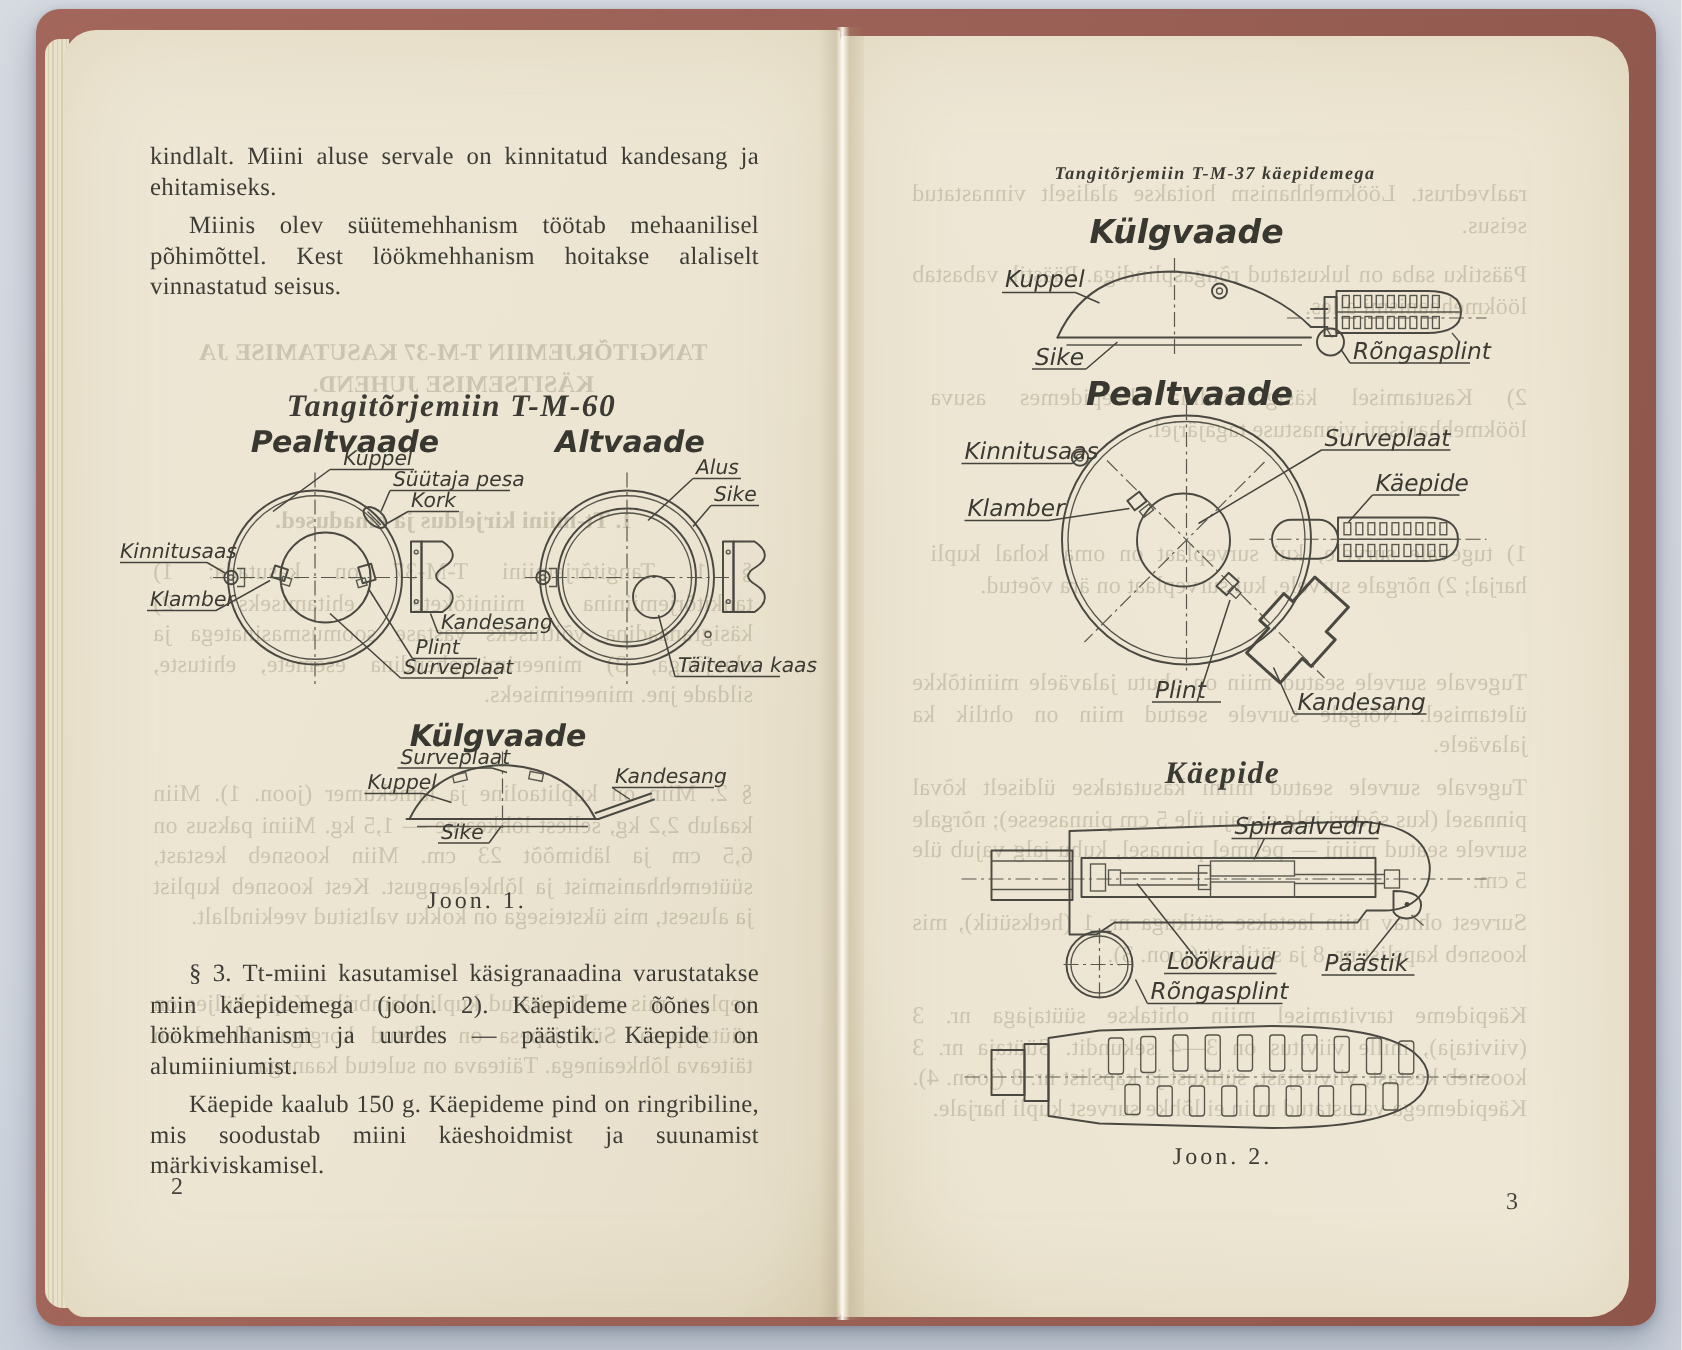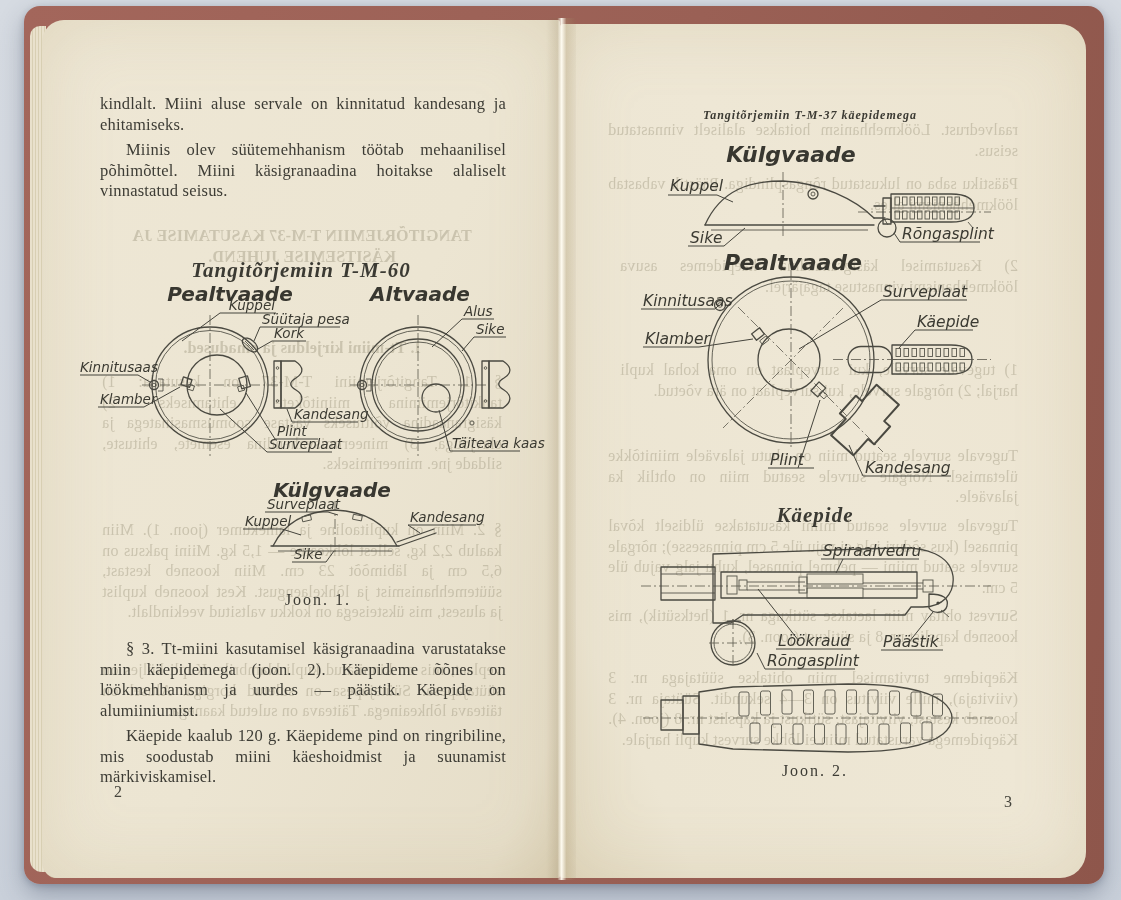--- a/index.html
+++ b/index.html
@@ -87,21 +87,21 @@
   <div class="page page-left">
 
     <div class="ghost center" style="left:70px;top:206px;width:380px;">TANGITÕRJEMIIN T-M-37 KASUTAMISE JA KÄSITSEMISE JUHEND.</div>
     <div class="ghost center" style="left:70px;top:318px;width:380px;">I. Tt-miini kirjeldus ja omadused.</div>
     <div class="ghost" style="left:60px;top:352px;width:400px;">§ 1. Tangitõrjemiini T-M-37 on kasutada: 1) tankitõrjemiinina miinitõkete ehitamiseks; 2) käsigranaadina võitluseks vastase soomusmasinatega ja elavjõuga, 3) mineerimisvahendina esemete, ehituste, sildade jne. mineerimiseks.</div>
     <div class="ghost" style="left:60px;top:500px;width:400px;">§ 2. Miin on kuplitaoline ja lamekumer (joon. 1). Miin kaalub 2,2 kg, sellest lõhkeaine — 1,5 kg. Miini paksus on 6,5 cm ja läbimõõt 23 cm. Miin koosneb kestast, süütemehhanismist ja lõhkelaengust. Kest koosneb kuplist ja alusest, mis üksteisega on kokku valtsitud veekindlalt.</div>
     <div class="ghost" style="left:60px;top:640px;width:400px;">veplaat, mis on kinnitatud kupli klambrile. Kupli küljes on süütajapesa. Süütajapesa on suletud korgiga. Alusel on täiteava lõhkeainega. Täiteava on suletud kaanega.</div>
 
     <div class="bodytext" style="left:58px;top:74px;width:406px;">
       <p>kindlalt. Miini aluse servale on kinnitatud kandesang ja ehitamiseks.</p>
-      <p class="ind">Miinis olev süütemehhanism töötab mehaanilisel põhimõttel. Miini käsigranaadina hoitakse alaliselt vinnastatud seisus.</p>
+      <p class="ind">Miinis olev süütemehhanism töötab mehaanilisel põhimõttel. Kest löökmehhanism hoitakse alaliselt vinnastatud seisus.</p>
     </div>
 
     <div class="sec-title" style="top:238px;">Tangitõrjemiin T-M-60</div>
 
     <svg class="fig" style="left:26px;top:263px;" width="458" height="340" viewBox="0 0 458 340">
 
       <text class="vlabel" x="162" y="18" text-anchor="middle">Pealtvaade</text>
       <text class="vlabel" x="352" y="18" text-anchor="middle">Altvaade</text>
 
       <g>
@@ -193,21 +193,21 @@
         <text class="dlabel" x="342" y="239">Kandesang</text>
         <path class="lead" d="M340,242 H408 M340,242 L352,250"></path>
         <text class="dlabel" x="226" y="276">Sike</text>
         <path class="lead" d="M224,279 H258 M258,279 L266,268"></path>
       </g>
       <text class="caption" x="250" y="322" text-anchor="middle">Joon. 1.</text>
     </svg>
 
     <div class="bodytext" style="left:58px;top:582px;width:406px;margin-top:37px;">
       <p class="ind">§ 3. Tt-miini kasutamisel käsigranaadina varustatakse miin käepidemega (joon. 2). Käepideme õõnes on löökmehhanism ja uurdes — päästik. Käepide on alumiiniumist.</p>
-      <p class="ind">Käepide kaalub 120 g. Käepideme pind on ringribiline, mis soodustab miini käeshoidmist ja suunamist märkiviskamisel.</p>
+      <p class="ind">Käepide kaalub 150 g. Käepideme pind on ringribiline, mis soodustab miini käeshoidmist ja suunamist märkiviskamisel.</p>
     </div>
 
     <div class="pageno" style="left:72px;top:763px;">2</div>
   </div>
 
   <div class="page page-right">
 
     <div class="ghost" style="left:48px;top:96px;width:410px;">raalvedrust. Löökmehhanism hoitakse alaliselt vinnastatud seisus.</div>
     <div class="ghost" style="left:48px;top:150px;width:410px;">Päästiku saba on lukustatud rõngasplindiga. Päästik vabastab löökmehhanismi alles.</div>
     <div class="ghost" style="left:60px;top:232px;width:398px;">2) Kasutamisel käsigranaadina käepidemes asuva löökmehhanismi vinnastuse tagajärjel.</div>

